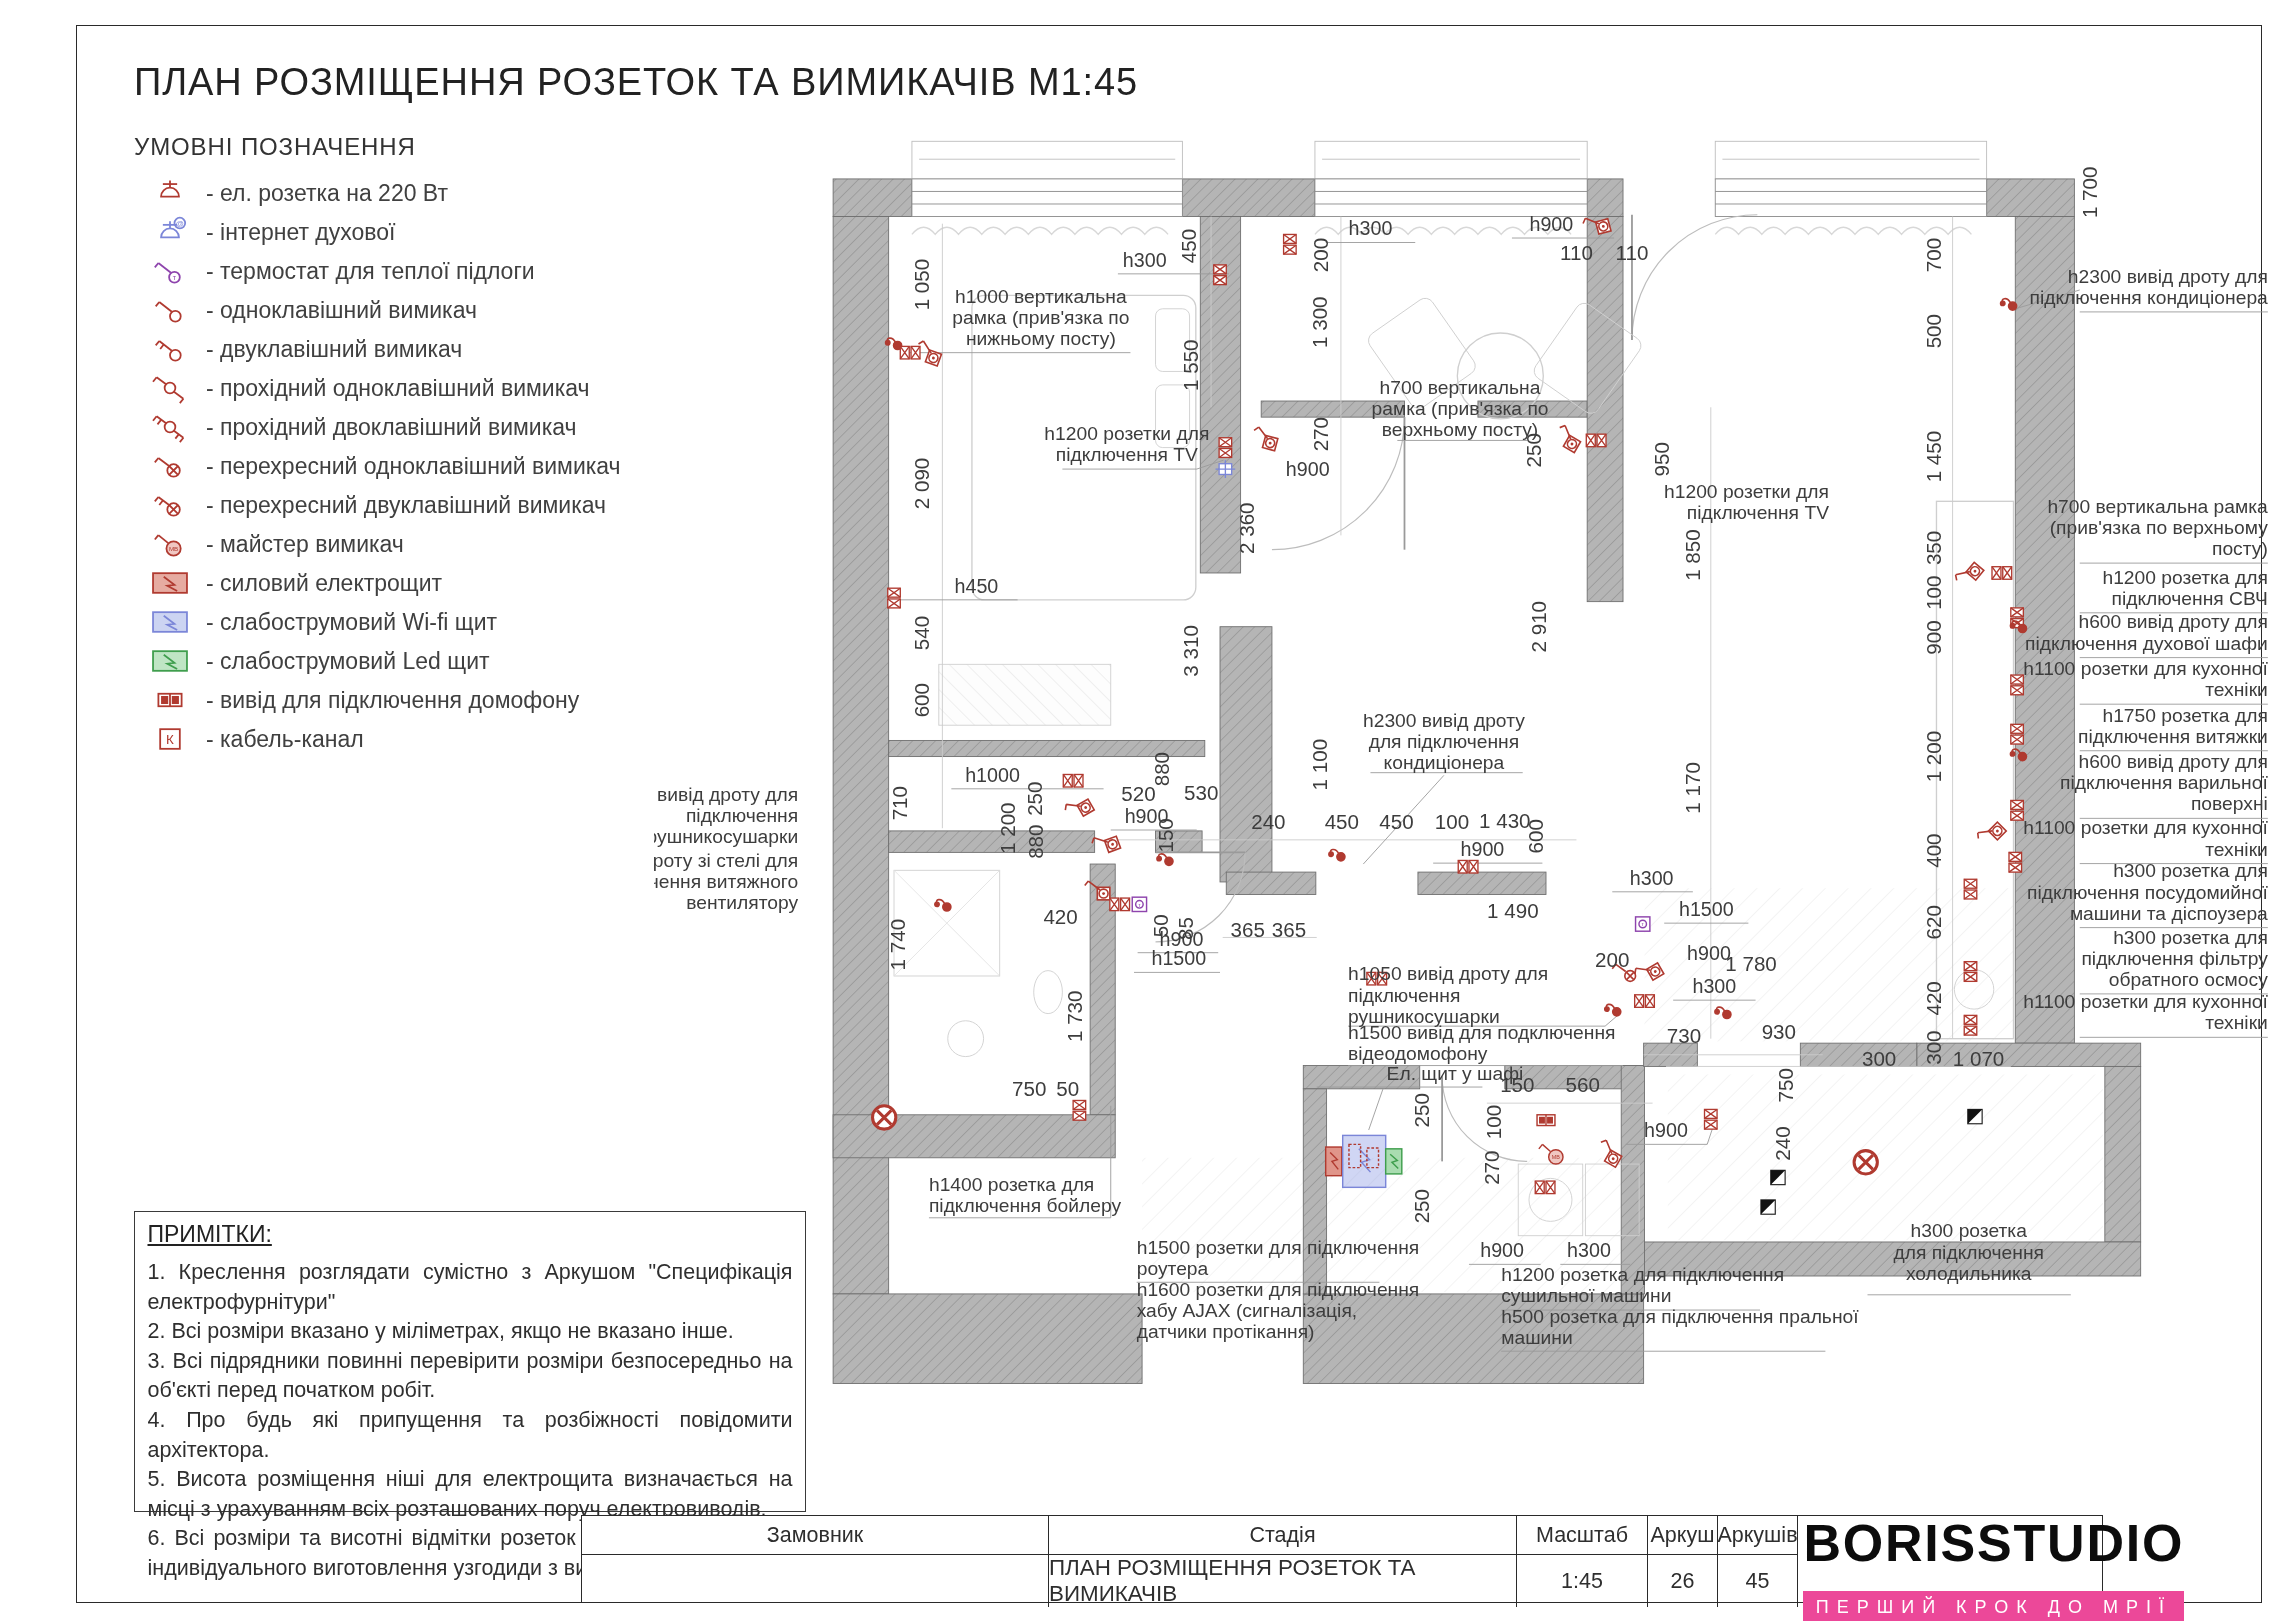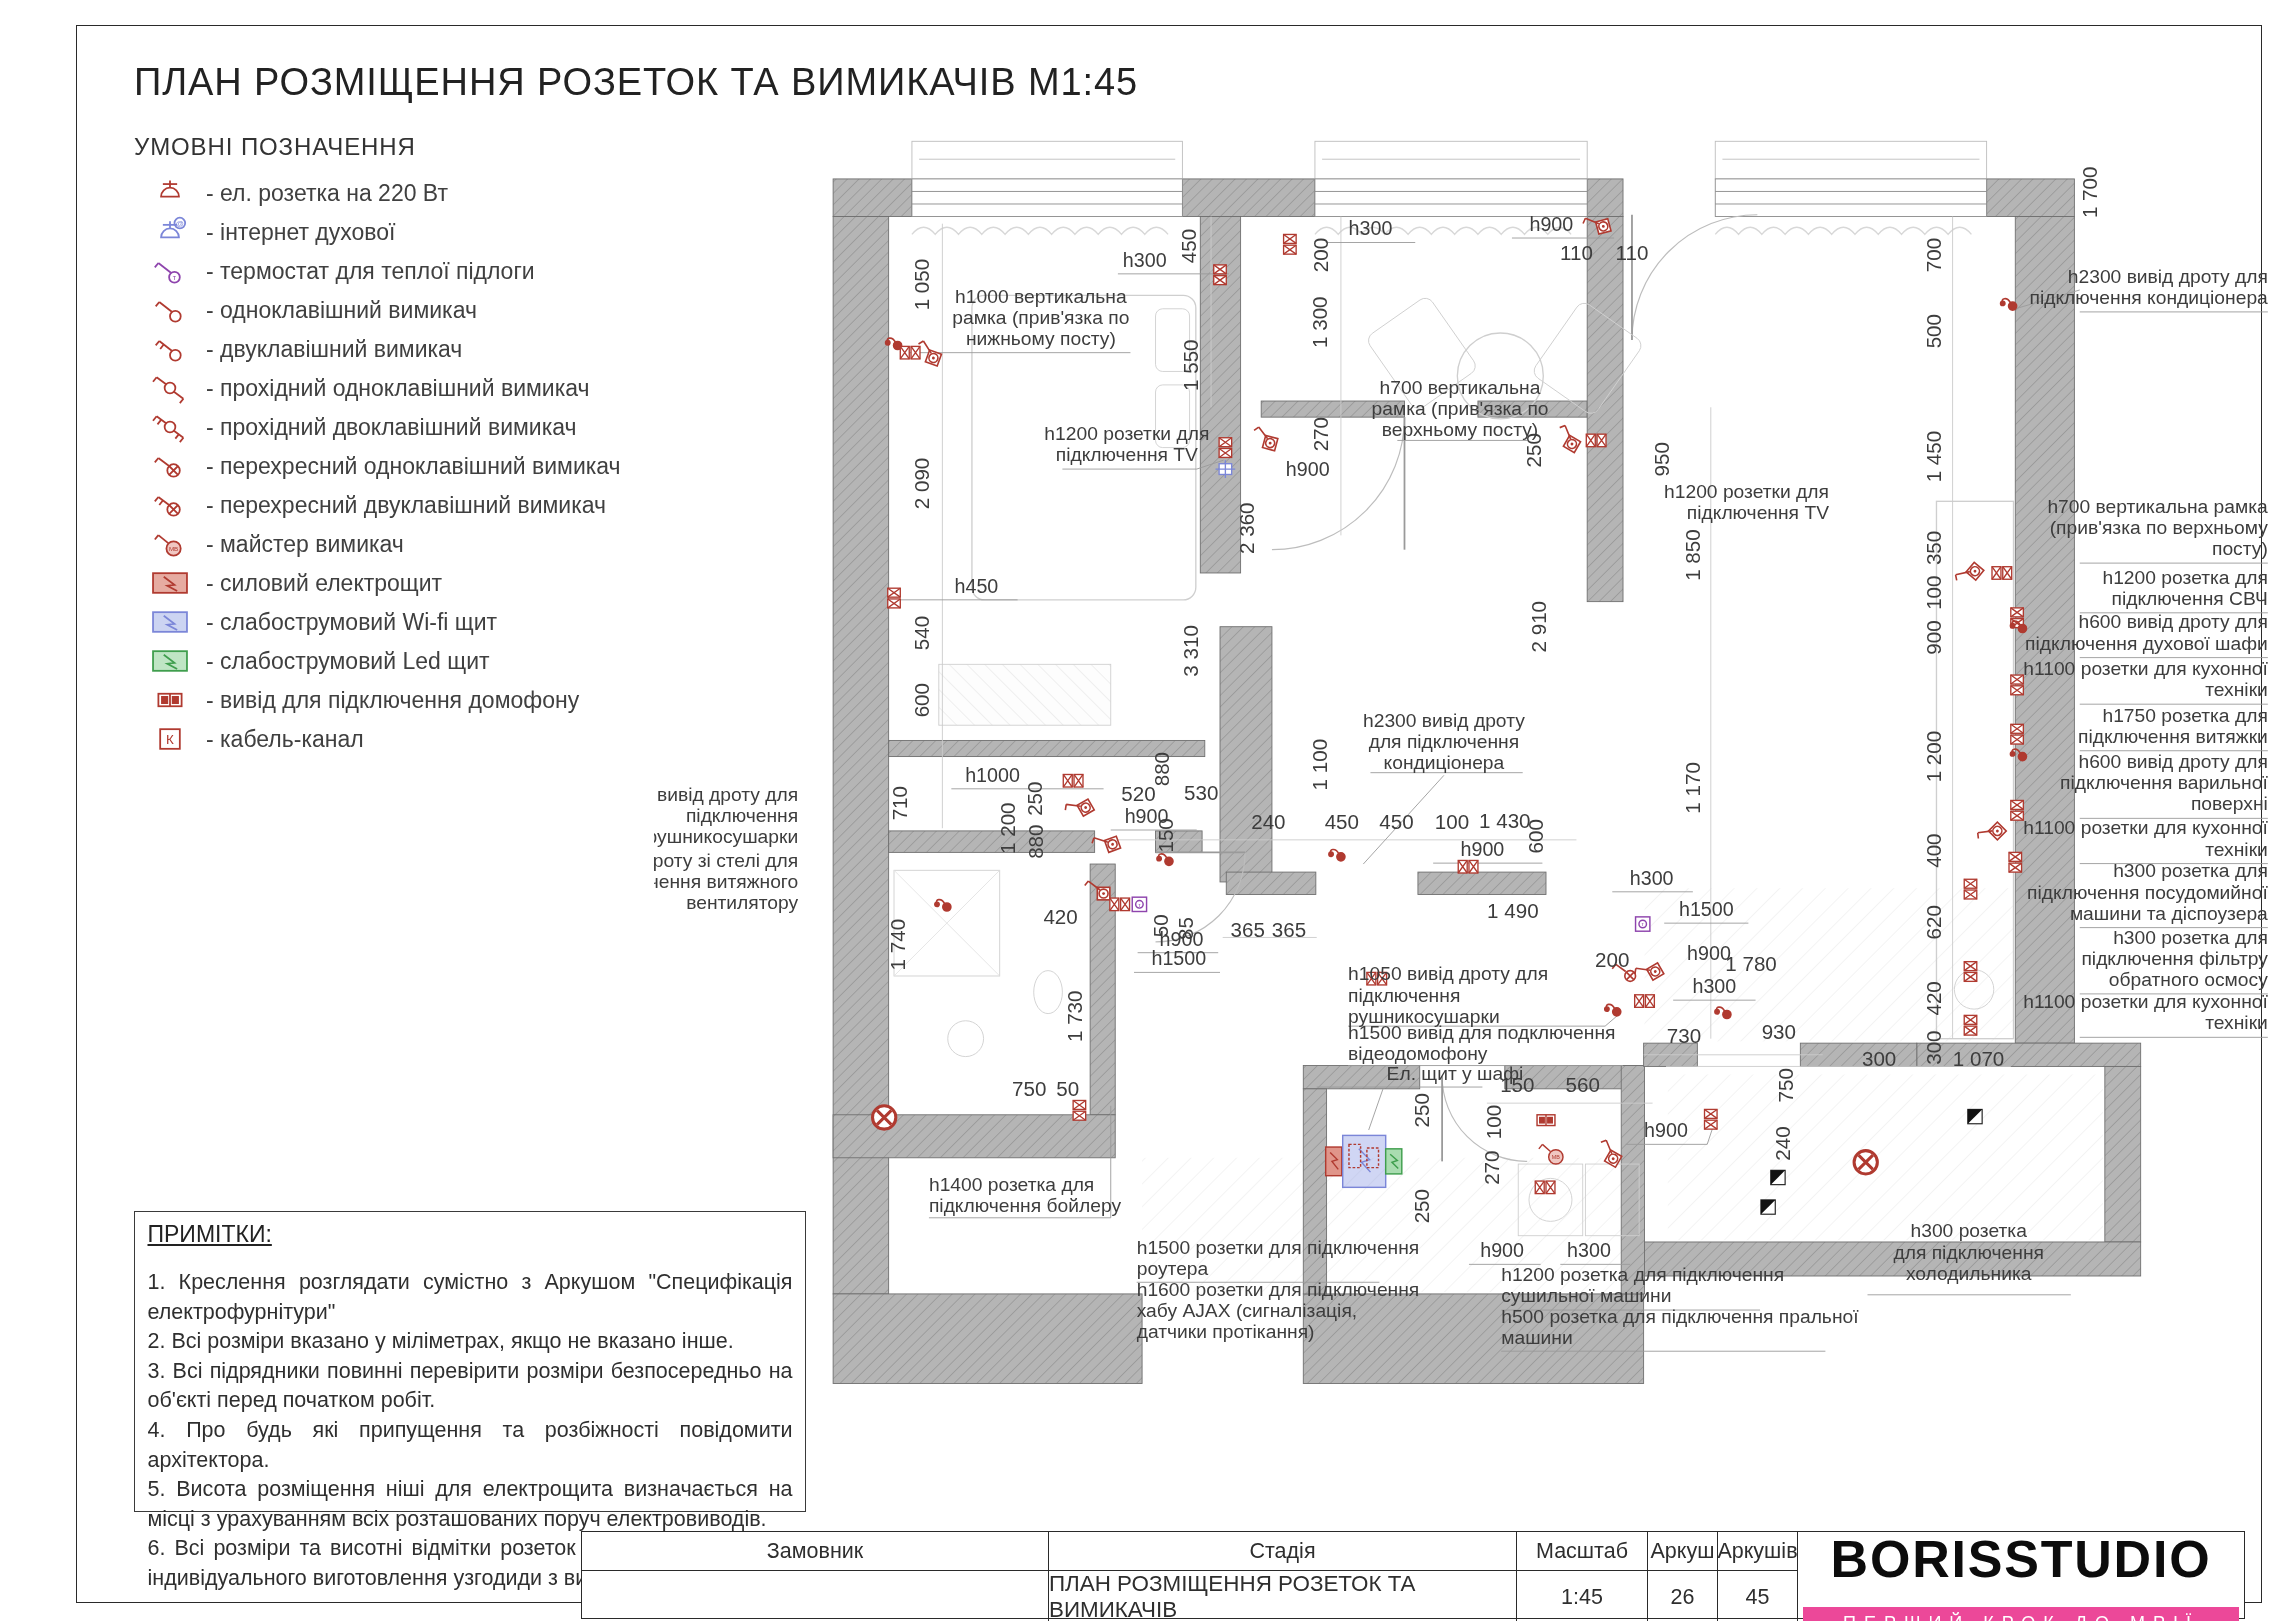--- a/index.html
+++ b/index.html
@@ -5,24 +5,24 @@
   html,body{margin:0;padding:0;background:#ffffff;}
   body{width:2293px;height:1621px;position:relative;font-family:"Liberation Sans",sans-serif;color:#3c3c3c;overflow:hidden;}
   .frame{position:absolute;left:76px;top:25px;width:2186px;height:1578px;border:1.8px solid #2a2a2a;box-sizing:border-box;}
   .page-title{position:absolute;left:134px;top:61px;font-size:38px;letter-spacing:0.9px;color:#222;font-weight:400;}
   .legend{position:absolute;left:134px;top:133px;width:537px;}
   .legend-title{font-size:24px;letter-spacing:0.9px;color:#333;margin-bottom:12.5px;}
   .legend-row{display:flex;align-items:center;height:39px;}
   .legend-sym{width:72px;flex:0 0 72px;display:flex;justify-content:center;}
   .legend-lab{font-size:23px;color:#404040;}
   .notes{position:absolute;left:134px;top:1211px;width:672px;height:301px;border:1.8px solid #3a3a3a;box-sizing:border-box;padding:9px 12.5px;}
-  .notes-title{font-size:23px;text-decoration:underline;color:#222;margin-bottom:20px;}
+  .notes-title{font-size:23px;text-decoration:underline;color:#222;margin-bottom:10px;}
   .note-item{font-size:21.5px;line-height:29.6px;color:#2f2f2f;text-align:justify;}
   #plan{position:absolute;left:654px;top:134px;}
-  .tb{position:absolute;left:581px;top:1515px;width:1664px;height:88px;border:1.8px solid #2a2a2a;box-sizing:border-box;display:grid;grid-template-columns:467px 468px 131px 70px 80px 1fr;grid-template-rows:39px 1fr;background:#fff;margin-top:16px;}
+  .tb{position:absolute;left:581px;top:1515px;width:1522px;height:88px;border:1.8px solid #2a2a2a;box-sizing:border-box;display:grid;grid-template-columns:467px 468px 131px 70px 80px 1fr;grid-template-rows:39px 1fr;background:#fff;}
   .tb .c{border-right:1.8px solid #2a2a2a;border-bottom:1.8px solid #2a2a2a;display:flex;align-items:center;justify-content:center;font-size:21.5px;color:#2e2e2e;box-sizing:border-box;}
   .tb .v{border-bottom:none;}
   .logo-cell{grid-row:1 / span 2;grid-column:6;display:flex;flex-direction:column;align-items:center;justify-content:flex-start;padding:1.8px 5.4px;box-sizing:border-box;gap:21px;}
   .logo-word{font-size:52px;font-weight:bold;letter-spacing:1.8px;color:#0c0c0c;line-height:50px;white-space:nowrap;}
   .logo-bar{background:#ec4899;color:#ffffff;font-size:18px;letter-spacing:8px;width:100%;text-align:center;padding:6.3px 0 5.4px 0;margin-top:1.8px;white-space:nowrap;}
 </style>
 </head>
 <body>
 
 <div class="frame"></div>

